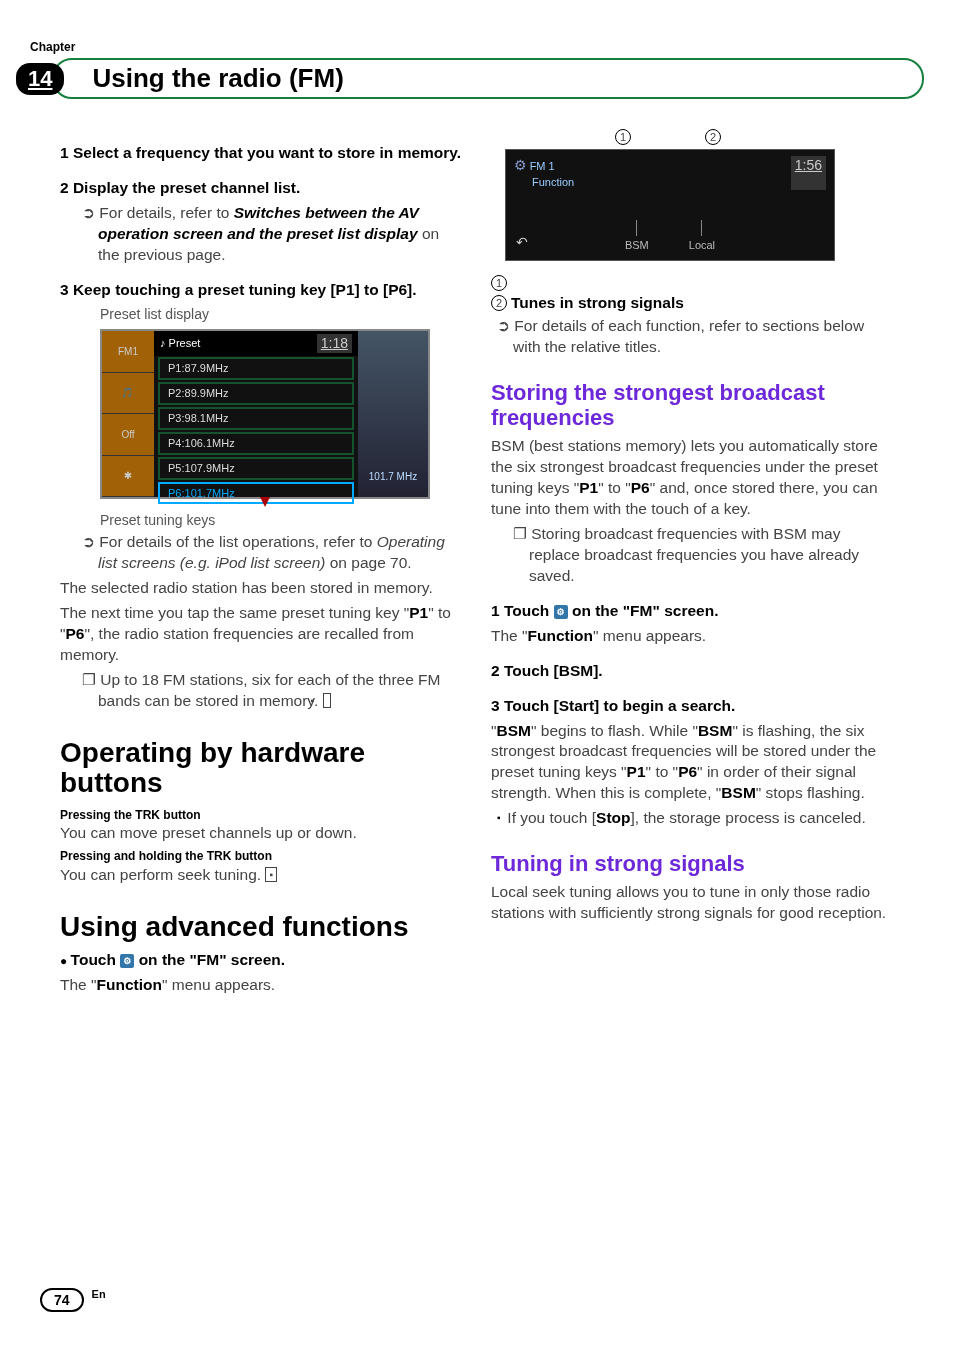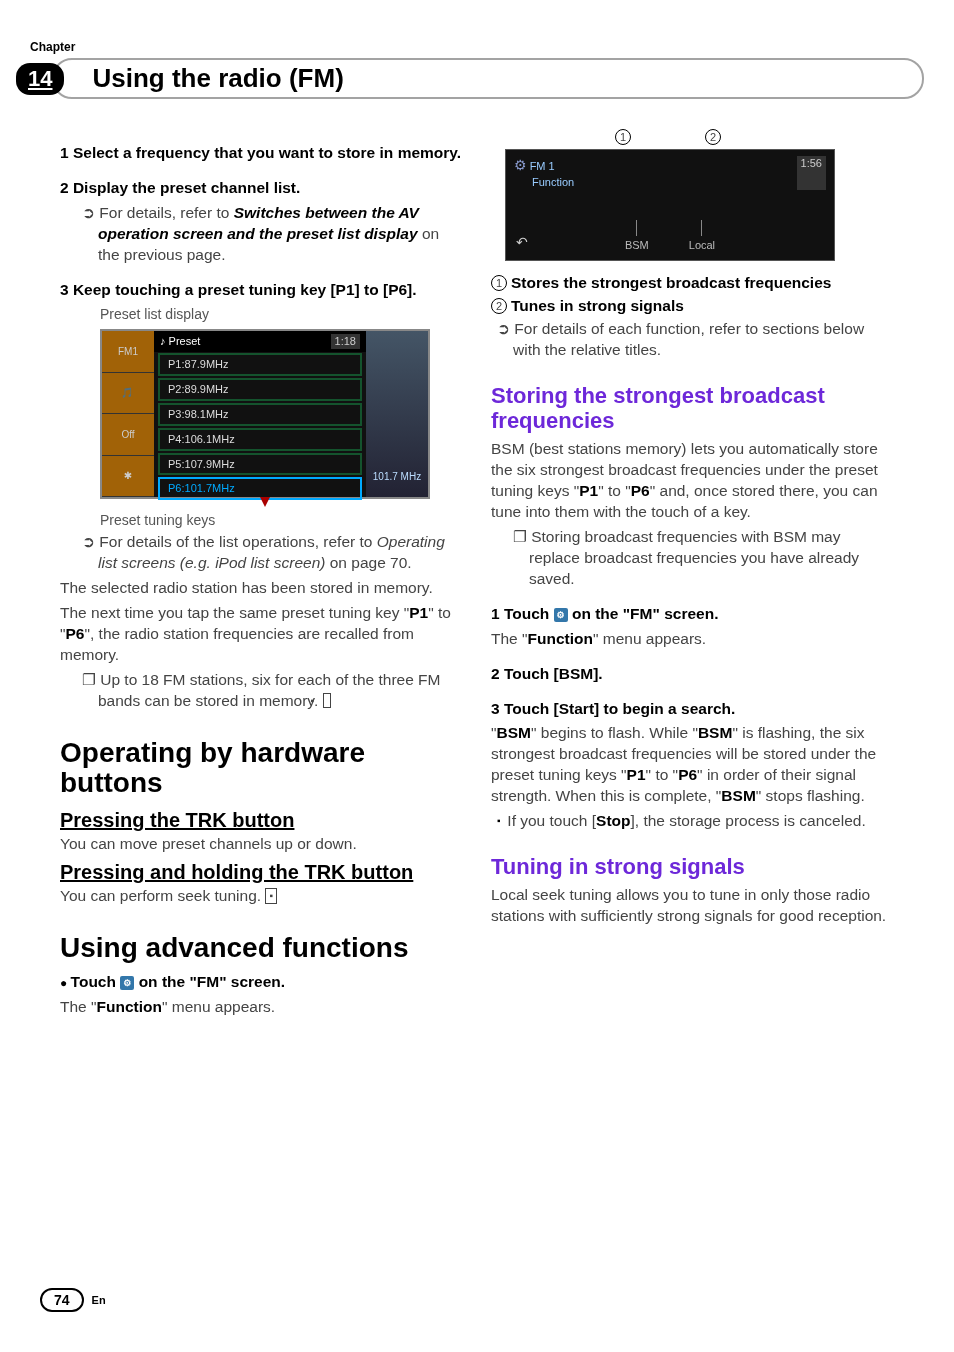--- a/index.html
+++ b/index.html
@@ -27,21 +27,21 @@
     border-radius: 14px;
     font-size: 22px;
     font-weight: bold;
     padding: 3px 12px;
     margin-right: 10px;
     z-index: 2;
     text-decoration: underline;
   }
   .title-pill {
     flex: 1;
-    border: 2px solid #a3a3a3;
+    border: 2px solid #15803d;
     border-radius: 20px;
     padding: 3px 18px;
     font-size: 26px;
     font-weight: 900;
     margin-left: -22px;
     padding-left: 38px;
   }
   .columns { display: flex; gap: 28px; }
   .col { flex: 1; font-size: 15.5px; line-height: 1.35; color: #444; }
   .col p { margin-bottom: 4px; }
@@ -49,49 +49,49 @@
   .ital { font-style: italic; }
   .step { font-weight: bold; color: #000; margin-top: 14px; }
   .sub { padding-left: 38px; text-indent: -16px; margin-top:2px;}
   .arrow::before { content: "➲ "; }
   .note { padding-left: 38px; text-indent: -16px; }
   .note::before { content: "❐ "; }
   .bullet { padding-left: 20px; text-indent: -14px; }
   .bullet::before { content: "▪ "; color:#000; font-size:10px; position:relative; top:-2px; padding-right:4px;}
   .h2 { font-size: 28px; font-weight: 900; color: #000; margin-top: 26px; margin-bottom: 8px; line-height:1.1;}
   .h3 { font-size: 22px; font-weight: 900; color: #6d28d9; margin-top: 22px; margin-bottom: 6px; line-height:1.15;}
-  .h4 { font-size: 20px; font-weight: bold; color: #000; margin-top: 0; text-decoration: underline; }
+  .h4 { font-size: 12px; font-weight: bold; color: #000; margin-top: 0; }
   .caption { font-size: 14px; color: #555; margin-top:4px;}
   .caption-left { font-size: 14px; color: #555; margin-left: 40px; margin-bottom:4px;}
   .preset-figure { margin: 6px 0 2px 40px; width: 330px; }
   .preset-screen { display:flex; background:#111; border:2px solid #888; height:170px;}
   .preset-side { width:52px; background:#a16207; display:flex; flex-direction:column; }
   .side-cell { flex:1; display:flex; align-items:center; justify-content:center; color:#ccc; font-size:10px; border-bottom:1px solid #333;}
   .preset-list { flex:1; display:flex; flex-direction:column;}
   .preset-header { background:#000; color:#fff; font-size:11px; padding:3px 6px; display:flex; justify-content:space-between; align-items:center;}
   .preset-row { flex:1; border:2px solid #14532d; margin:1px 4px; color:#ddd; font-size:11px; padding:2px 8px; display:flex; align-items:center;}
   .preset-row.sel { border-color:#0af; color:#0af;}
-  .preset-right { width:62px; background:linear-gradient(#456,#223); display:flex; flex-direction:column; justify-content:flex-end; align-items:center; color:#bdf; font-size:10px; padding-bottom:14px;}
+  .preset-right { width:70px; background:linear-gradient(#456,#223); display:flex; flex-direction:column; justify-content:flex-end; align-items:center; color:#bdf; font-size:10px; padding-bottom:14px;}
   .arrow-down-wrap { display:flex; justify-content:center; margin-top:-2px;}
   .arrow-down { width:0;height:0;border-left:5px solid transparent;border-right:5px solid transparent;border-top:10px solid #a00;}
   .stop-sq { display:inline-block; border:1px solid #444; padding:0 3px; font-size:10px; position:relative; top:-2px;}
   .circled { display:inline-block; border:1px solid #000; border-radius:50%; width:16px; height:16px; font-size:11px; text-align:center; line-height:14px; margin-right:4px;}
   .func-img-wrap { margin:0 0 12px 14px; width:330px;}
   .func-labels { display:flex; gap:70px; padding-left:110px; margin-bottom:4px;}
   .func-screen { background:#111; height:112px; border:1px solid #555; position:relative; display:flex; flex-direction:column;}
   .fs-top { display:flex; justify-content:space-between; padding:6px 8px 0 8px; color:#9cf; font-size:11px;}
   .fs-row { display:flex; justify-content:center; gap:40px; margin-top:30px;}
   .fs-btn { color:#bbb; font-size:11px; text-align:center;}
   .vline { width:1px; height:16px; background:#888; margin:0 auto 2px auto;}
   .fs-back { position:absolute; bottom:8px; left:10px; color:#ccc; font-size:14px;}
   .gear { color:#89c; font-size:14px;}
-  .clock-box { background:#333; color:#ccc; padding:0 4px; font-size:11px;}
+  .clock-box { background:#333; color:#ccc; padding:0 4px; font-size:14px;text-decoration:underline;}
   .ol-item { display:flex; margin-top:2px;}
   .ol-item .circled { flex-shrink:0; margin-top:2px;}
-  .footer { position:absolute; bottom:40px; left:40px; display:flex; align-items:center; gap:8px;}
+  .footer { position:absolute; bottom:40px; left:40px; display:flex; gap:8px;}
   .page-badge { border:2px solid #000; border-radius:16px; padding:2px 12px; font-weight:bold; font-size:14px;}
   .en { font-size:11px; font-weight:bold;}
   .dot-lead::before { content:"● "; font-size:12px;}
   .tiny-icon { display:inline-block; background:#37a; color:#fff; font-size:9px; padding:1px 3px; border-radius:2px; position:relative; top:-1px;}
 </style>
 </head>
 <body>
 
 <div class="chapter-label">Chapter</div>
 <div class="header-bar">
@@ -186,21 +186,20 @@
         <div class="fs-row">
           <div class="fs-btn"><div class="vline"></div><span>BSM</span></div>
           <div class="fs-btn"><div class="vline"></div><span>Local</span></div>
         </div>
         <div class="fs-back">↶</div>
       </div>
     </div>
 
     <div class="ol-item">
       <span class="circled">1</span>
-      <span class="bold">Stores the strongest broadcast frequencies</span>
     </div>
     <div class="ol-item">
       <span class="circled">2</span>
       <span class="bold">Tunes in strong signals</span>
     </div>
     <p class="sub arrow" style="padding-left:22px;">For details of each function, refer to sections below with the relative titles.</p>
 
     <div class="h3">Storing the strongest broadcast frequencies</div>
     <p>
       <span>BSM (best stations memory) lets you automatically store the six strongest broadcast frequencies under the preset tuning keys "</span><span class="bold">P1</span><span>" to "</span><span class="bold">P6</span><span>" and, once stored there, you can tune into them with the touch of a key.</span>

